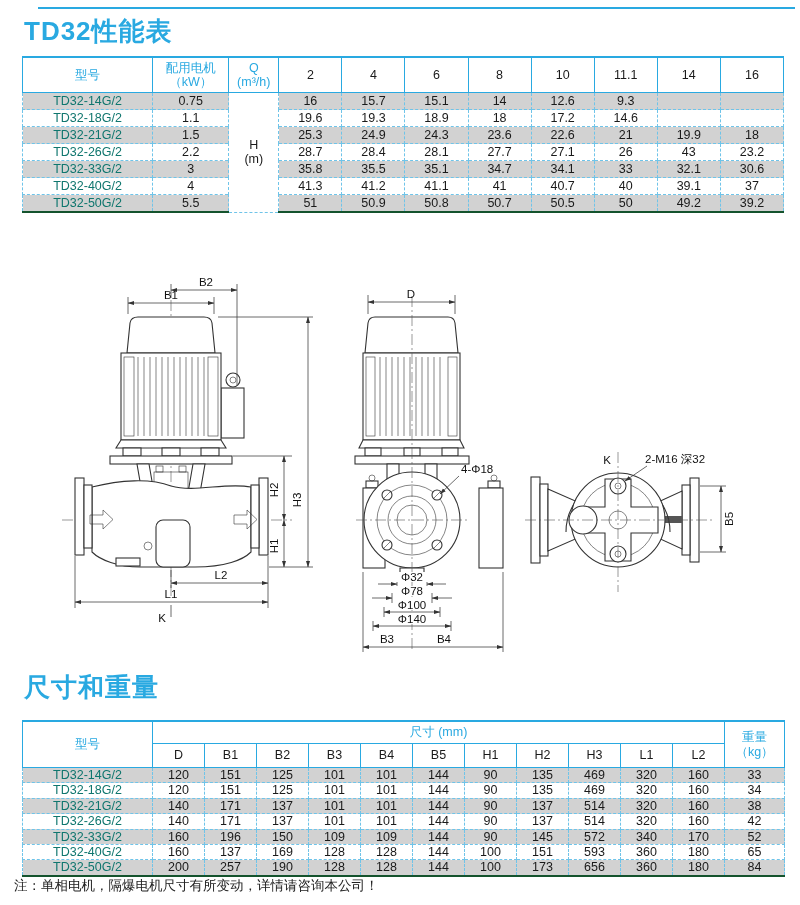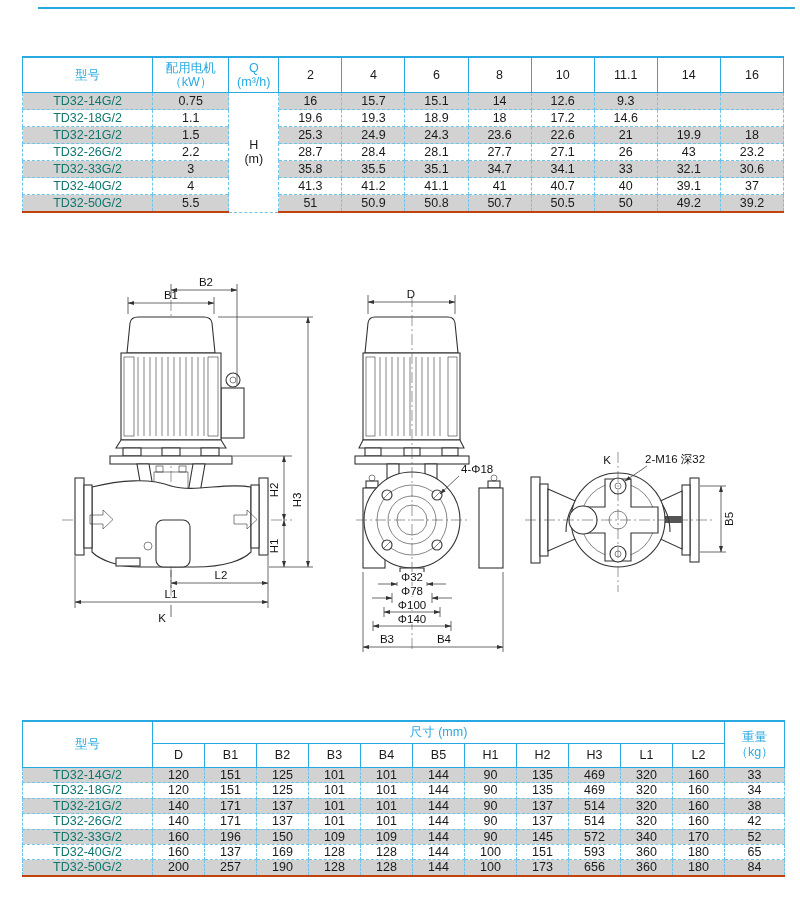--- a/index.html
+++ b/index.html
@@ -14,41 +14,42 @@
   #perf-table{position:absolute;left:22px;top:56px;width:762px;}
   #dim-table{position:absolute;left:22px;top:720px;width:762px;}
   thead th{border:1px solid #29a9e1;font-weight:normal;background:#fff;padding:1px 0;}
   thead tr:first-child th{border-top:2px solid #29a9e1;}
   .cn{color:#29a9e1;}
   #perf-table thead th{height:32px;}
   #dim-table thead tr.r1 th{height:19px;}
   #dim-table thead tr.r2 th{height:21px;}
   tbody td{border:1px dashed #6fc4e9;padding:0;height:16px;}
   #dim-table tbody td{height:13.8px;}
-  tbody tr:last-child td{border-bottom:2px solid #c2410c;}
+  tbody tr:last-child td{border-bottom:2px solid #14532d;}
   tbody tr.stripe td{background:#d2d2d2;}
   td.model{color:#0f766e;}
   td.hcell{background:#fff !important;color:#1a1a1a;}
   #note{position:absolute;left:14px;top:877px;font-size:13.5px;color:#222;}
   #drawing{position:absolute;left:0;top:256px;}
   #drawing .out{stroke:#333;stroke-width:1.1;fill:#fff;}
   #drawing .nf{stroke:#333;stroke-width:1.1;fill:none;}
   #drawing .thin{stroke:#333;stroke-width:0.6;fill:none;}
   #drawing .cl{stroke:#555;stroke-width:0.6;fill:none;stroke-dasharray:11 3 2 3;}
   #drawing .dim{stroke:#444;stroke-width:0.8;fill:none;}
   #drawing text{font-family:"Liberation Sans",sans-serif;font-size:11.5px;fill:#111;text-anchor:middle;}
   #drawing text.start{text-anchor:start;}
   #drawing .wbg{fill:#fff;stroke:none;}
 </style>
 </head>
 <body>
 
 <div id="page">
 
   <div class="top-rule"></div>
+  <div id="title1" class="sec-title">TD32性能表</div>
 
   <table id="perf-table">
     <colgroup>
       <col style="width:130px">
         <col style="width:76px">
         <col style="width:50px">
       <col style="width:63px">
         <col style="width:63px">
         <col style="width:63px">
         <col style="width:63px">
@@ -333,20 +334,21 @@
       <text x="607" y="464">K</text>
       <line class="dim" x1="647" y1="466" x2="625" y2="481" marker-end="url(#arr)"></line>
       <text class="start" x="645" y="463">2-M16 深32</text>
       <line class="dim" x1="700" y1="486" x2="726" y2="486"></line>
       <line class="dim" x1="700" y1="552" x2="726" y2="552"></line>
       <line class="dim" x1="721" y1="486" x2="721" y2="552" marker-start="url(#arr)" marker-end="url(#arr)"></line>
       <text transform="translate(733,519) rotate(-90)">B5</text>
     </g>
   </svg>
 
+  <div id="title2" class="sec-title">尺寸和重量</div>
 
   <table id="dim-table">
     <colgroup>
       <col style="width:130px">
       <col style="width:52px">
         <col style="width:52px">
         <col style="width:52px">
         <col style="width:52px">
       <col style="width:52px">
         <col style="width:52px">
@@ -482,13 +484,14 @@
           <td>100</td>
           <td>173</td>
           <td>656</td>
           <td>360</td>
           <td>180</td>
           <td>84</td>
         </tr>
       </tbody>
   </table>
 
+  <div id="note">注：单相电机，隔爆电机尺寸有所变动，详情请咨询本公司！</div>
 </div>
 
 </body></html>

